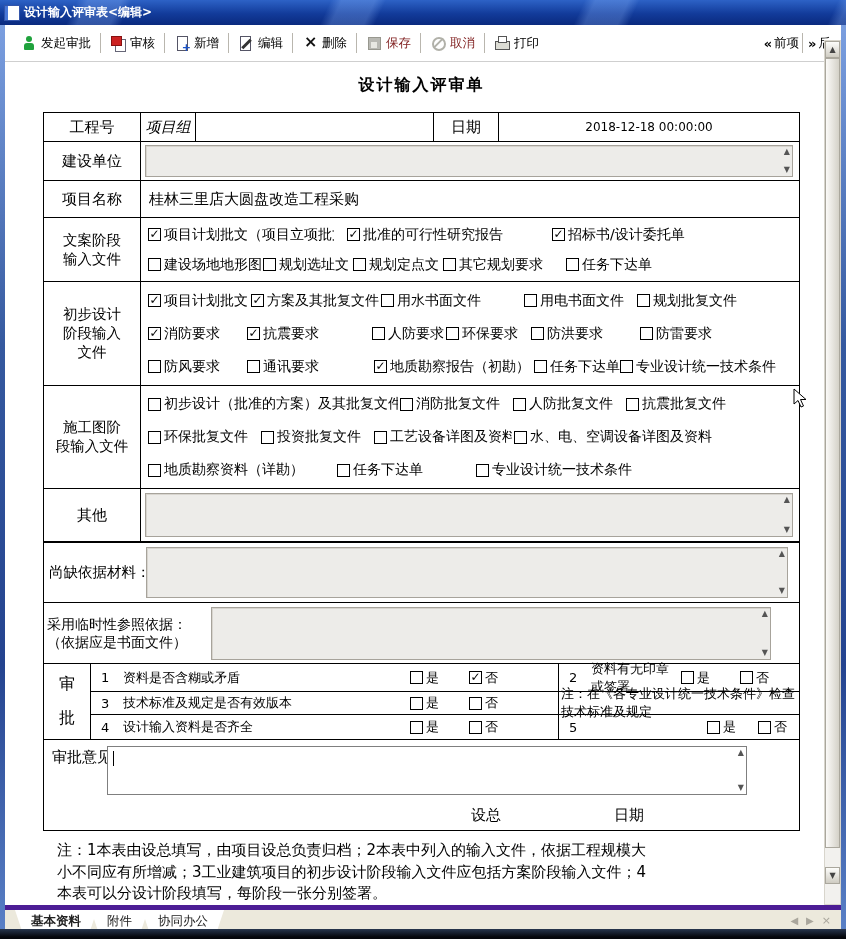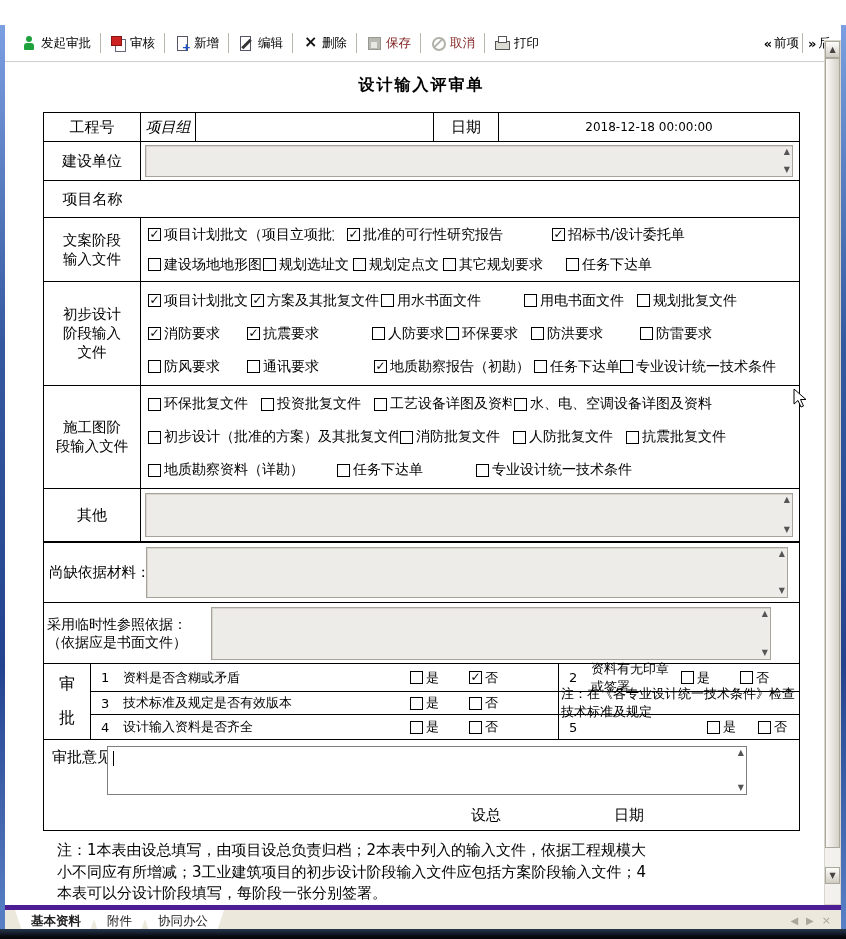--- a/index.html
+++ b/index.html
@@ -121,20 +121,24 @@
   .tab{padding:3px 16px 4px 16px;background:#ffffff;clip-path:polygon(0 0,100% 0,calc(100% - 8px) 100%,8px 100%);margin-right:-6px;color:#222;}
   .tab.active{background:#fff;font-weight:bold;outline:1px solid #999;}
   .tabctrl{margin-left:auto;display:flex;gap:8px;align-items:center;color:#a9a69c;font-size:10px;padding:4px 10px 0 0;}
   
   .cursor{position:absolute;left:793px;top:388px;width:18px;height:22px;z-index:99;}
 </style>
 </head>
 <body>
 
 <div class="win">
+  <div class="titlebar">
+    <span class="appicon"></span>
+    <span>设计输入评审表&lt;编辑&gt;</span>
+  </div>
   <div class="edge left"></div>
   <div class="edge right"></div>
 
   <div class="page">
 
     <div class="toolbar">
       <span id="toolbar-buttons" style="display:inline-flex;align-items:center;">
           <span class="tbtn">
             <span class="ic ic-person"></span>
             <span>发起审批</span>
@@ -198,20 +202,21 @@
         <div class="cell lab" style="width:97px;flex:0 0 97px;">建设单位</div>
         <div class="cell" style="flex:1;padding:3px 6px 3px 4px;">
           <div class="graybox" style="width:100%;height:100%;">
             <span class="scr up">▲</span>
             <span class="scr dn">▼</span>
           </div>
         </div>
       </div>
       <div class="trow h-r3">
         <div class="cell lab" style="width:97px;flex:0 0 97px;">项目名称</div>
+        <div class="cell namecell" style="flex:1;">桂林三里店大圆盘改造工程采购</div>
       </div>
       <div class="sec" id="sec-wenan" style="height:64px;">
           <div class="seclabel">
             <div>文案阶段</div>
             <div>输入文件</div>
           </div>
           <div class="secrows">
             <div class="cbrow r1">
               <span class="cbitem i1">
                 <span class="cb">✓</span>
@@ -328,54 +333,54 @@
               </span>
             </div>
           </div>
         </div>
       <div class="sec" id="sec-shigongtu" style="height:103px;">
           <div class="seclabel">
             <div>施工图阶</div>
             <div>段输入文件</div>
           </div>
           <div class="secrows">
+            <div class="cbrow r1">
+              <span class="cbitem i1">
+                <span class="cb"></span>
+                <span class="lbl">初步设计（批准的方案）及其批复文件</span>
+              </span>
+              <span class="cbitem i2">
+                <span class="cb"></span>
+                <span class="lbl">消防批复文件</span>
+              </span>
+              <span class="cbitem i3">
+                <span class="cb"></span>
+                <span class="lbl">人防批复文件</span>
+              </span>
+              <span class="cbitem i4">
+                <span class="cb"></span>
+                <span class="lbl">抗震批复文件</span>
+              </span>
+            </div>
             <div class="cbrow r2">
               <span class="cbitem i1">
                 <span class="cb"></span>
                 <span class="lbl">环保批复文件</span>
               </span>
               <span class="cbitem i2">
                 <span class="cb"></span>
                 <span class="lbl">投资批复文件</span>
               </span>
               <span class="cbitem i3">
                 <span class="cb"></span>
                 <span class="lbl">工艺设备详图及资料</span>
               </span>
               <span class="cbitem i4">
                 <span class="cb"></span>
                 <span class="lbl">水、电、空调设备详图及资料</span>
-              </span>
-            </div>
-            <div class="cbrow r1">
-              <span class="cbitem i1">
-                <span class="cb"></span>
-                <span class="lbl">初步设计（批准的方案）及其批复文件</span>
-              </span>
-              <span class="cbitem i2">
-                <span class="cb"></span>
-                <span class="lbl">消防批复文件</span>
-              </span>
-              <span class="cbitem i3">
-                <span class="cb"></span>
-                <span class="lbl">人防批复文件</span>
-              </span>
-              <span class="cbitem i4">
-                <span class="cb"></span>
-                <span class="lbl">抗震批复文件</span>
               </span>
             </div>
             <div class="cbrow r3">
               <span class="cbitem i1">
                 <span class="cb"></span>
                 <span class="lbl">地质勘察资料（详勘）</span>
               </span>
               <span class="cbitem i2">
                 <span class="cb"></span>
                 <span class="lbl">任务下达单</span>

